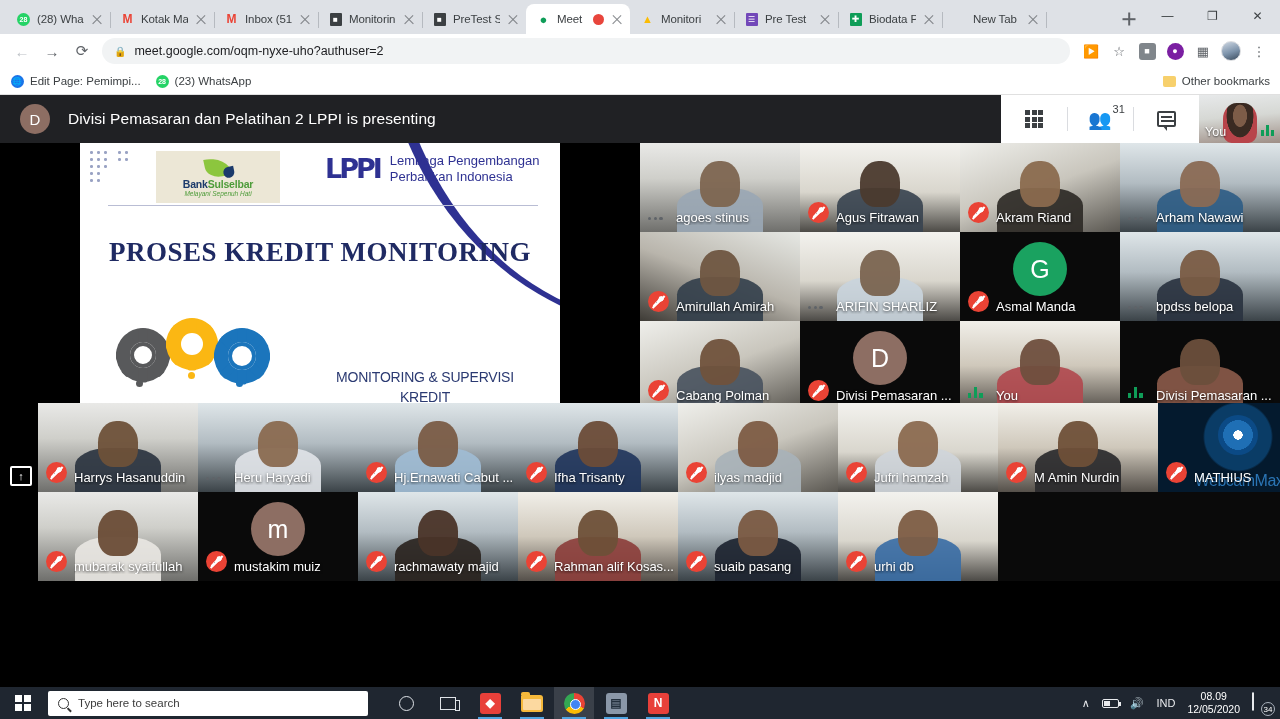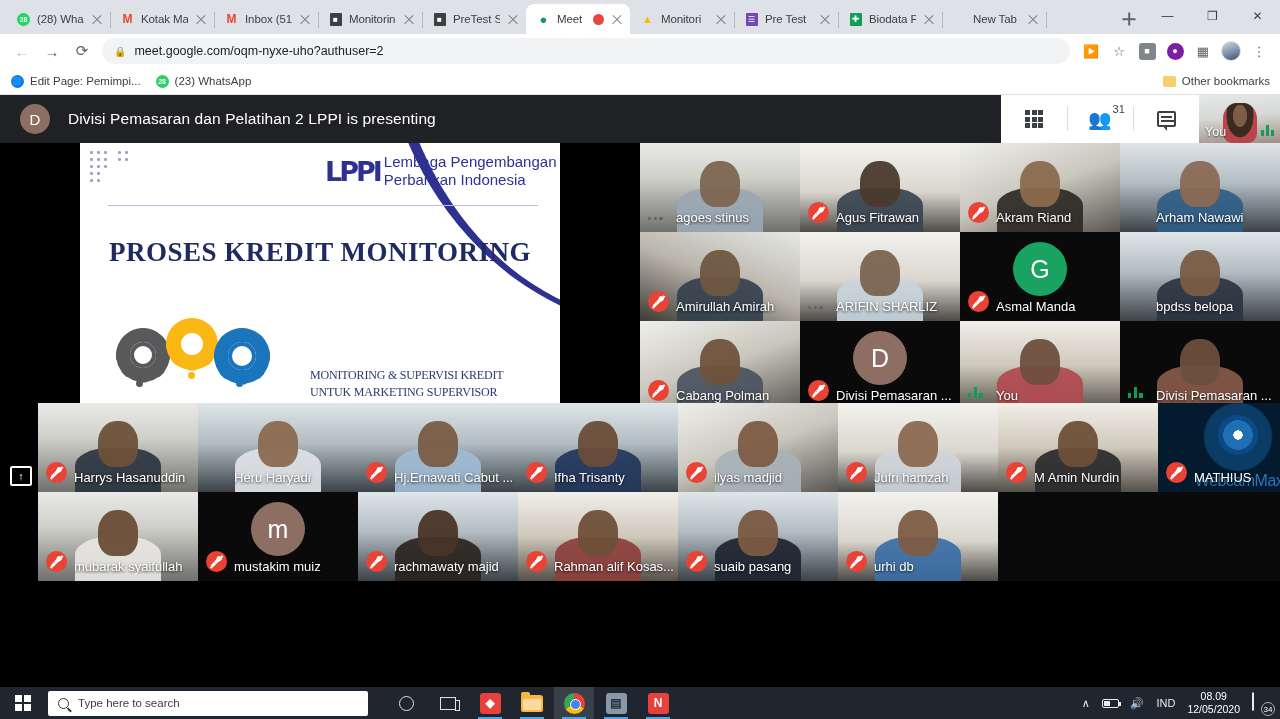--- a/index.html
+++ b/index.html
@@ -155,21 +155,21 @@
   .bank-swoosh {
     width:26px;height:20px; background:#8cc63e; border-radius: 0 100% 0 60%;
     transform: rotate(-12deg); margin-bottom:1px; position:relative;
   }
   .bank-swoosh::after{content:"";position:absolute;right:-2px;bottom:-3px;width:11px;height:11px;background:#1b3a6b;border-radius:50% 0 50% 50%;}
   .bank-name { font-size:10.5px; font-weight:bold; color:#1b3a6b; letter-spacing:-.2px; }
   .bank-name em { color:#4e9c3a; font-style:normal; }
   .bank-tag { font-size:6.5px; color:#4e9c3a; font-style:italic; }
   .lppi-logo { position:absolute; left:245px; top:10px; display:flex; align-items:center; gap:4px; }
   .lppi-mark { font-size:27px; font-weight:bold; color:#2e3192; letter-spacing:-3px; font-family:"DejaVu Sans", sans-serif; }
-  .lppi-text { font-size:15px; color:#2e3192; line-height:1.22; }
+  .lppi-text { font-size:13px; color:#2e3192; line-height:1.22;margin-left:6px; }
   .slide-rule { position:absolute; left:28px; top:62px; width:430px; height:1px; background:#b9bdd4; }
   .slide-title {
     position:absolute; left:0; right:0; top:94px; text-align:center;
     font-family:"Liberation Serif", serif; font-weight:bold;
     font-size:27px; color:#1f2a63; letter-spacing:.5px;
   }
   .slide-art { position:absolute; left:30px; top:175px; width:180px; height:145px; }
   .gear { position:absolute; border-radius:50%; }
   .gear::after { content:""; position:absolute; left:50%; top:50%; transform:translate(-50%,-50%); border-radius:50%; background:#fff; }
   .g1 { left:6px; top:10px; width:54px; height:54px; background:#58595b; }
@@ -188,22 +188,22 @@
   .person .leg { position:absolute; bottom:-22px; width:12px; height:24px; border-radius:4px; }
   .person .leg.l { left:3px; } .person .leg.r { right:3px; }
   .p1 { left:8px; } .p1 .head,.p1 .body,.p1 .leg { background:#58595b; }
   .p2 { left:62px; } .p2 .head,.p2 .body,.p2 .leg { background:#fbb713; }
   .p3 { left:116px; } .p3 .head,.p3 .body,.p3 .leg { background:#1b75bc; }
   .person .arm { position:absolute; width:10px; height:30px; border-radius:5px; top:4px; }
   .p1 .arm { background:#58595b; left:-11px; transform:rotate(25deg); }
   .p3 .arm { background:#1b75bc; right:-11px; transform:rotate(-25deg); }
   .thought { position:absolute; border-radius:50%; }
   .slide-sub {
-    position:absolute; left:230px; top:224px; width:230px; text-align:left;
-    font-family:Liberation Serif, serif; font-size:12px; color:#2b3a72; line-height:1.45;
+    position:absolute; left:230px; top:224px; width:230px; text-align:center;
+    font-family:Liberation Sans, sans-serif; font-size:14px; color:#2b3a72; line-height:1.45;
     letter-spacing:-.2px;
   }
 
   .share-bar {
     position:absolute; left:230px; top:313px; width:200px; height:19px;
     background:#fff; border:1px solid #d4d4d4; border-radius:2px;
     display:flex; align-items:center; padding:0 4px; gap:4px;
     box-shadow:0 1px 3px rgba(0,0,0,.25);
   }
   .share-bar .st { font-size:5.2px; color:#3c4043; white-space:nowrap; }
@@ -539,20 +539,25 @@
             <i class="hide"></i>
             <i class="hide"></i>
           <i></i>
             <i></i>
             <i class="hide"></i>
             <i class="hide"></i>
             <i class="hide"></i>
             <i class="hide"></i>
         </div>
 
+        <div class="bank-logo">
+          <span class="bank-swoosh"></span>
+          <span class="bank-name"><span>Bank</span><em>Sulselbar</em></span>
+          <span class="bank-tag">Melayani Sepenuh Hati</span>
+        </div>
 
         <div class="lppi-logo">
           <span class="lppi-mark">LPPI</span>
           <span class="lppi-text">
             <span>Lembaga Pengembangan</span><br>
             <span>Perbankan Indonesia</span>
           </span>
         </div>
 
         <div class="slide-rule"></div>

